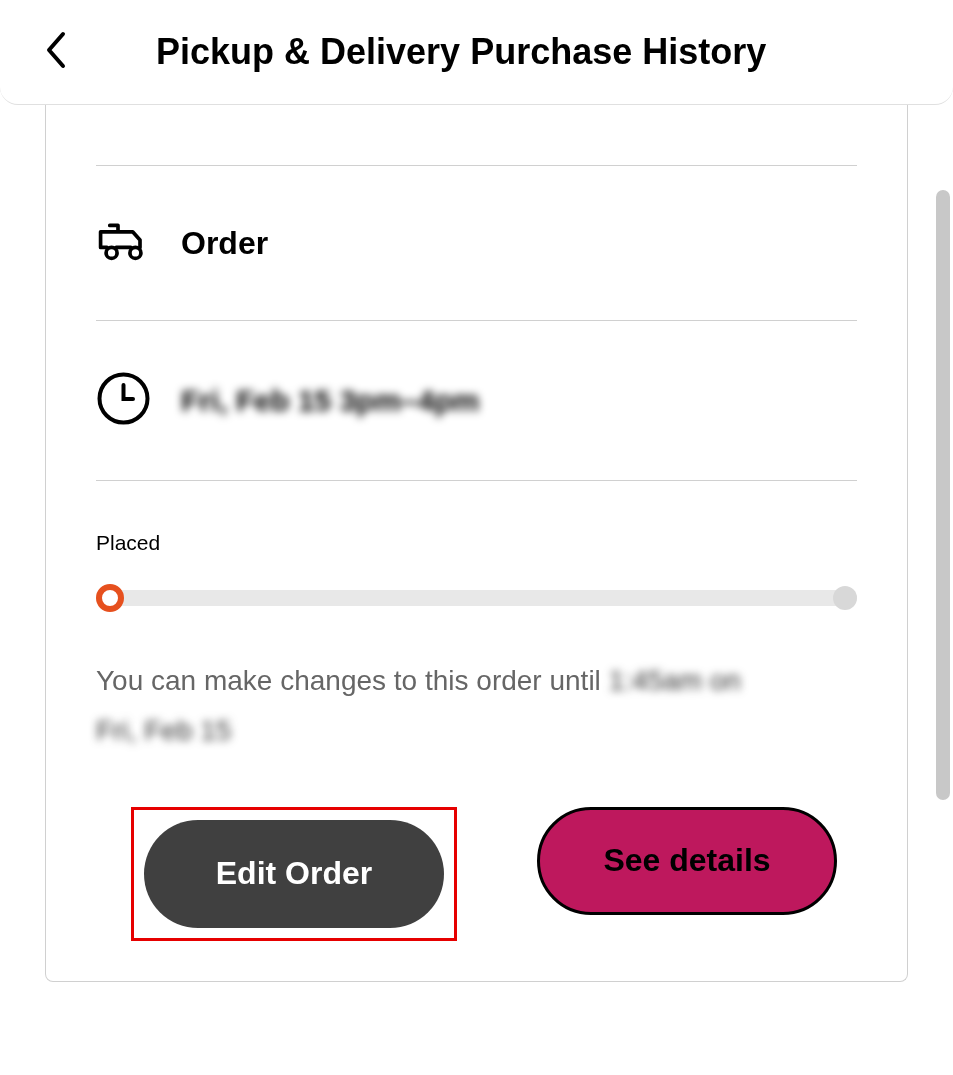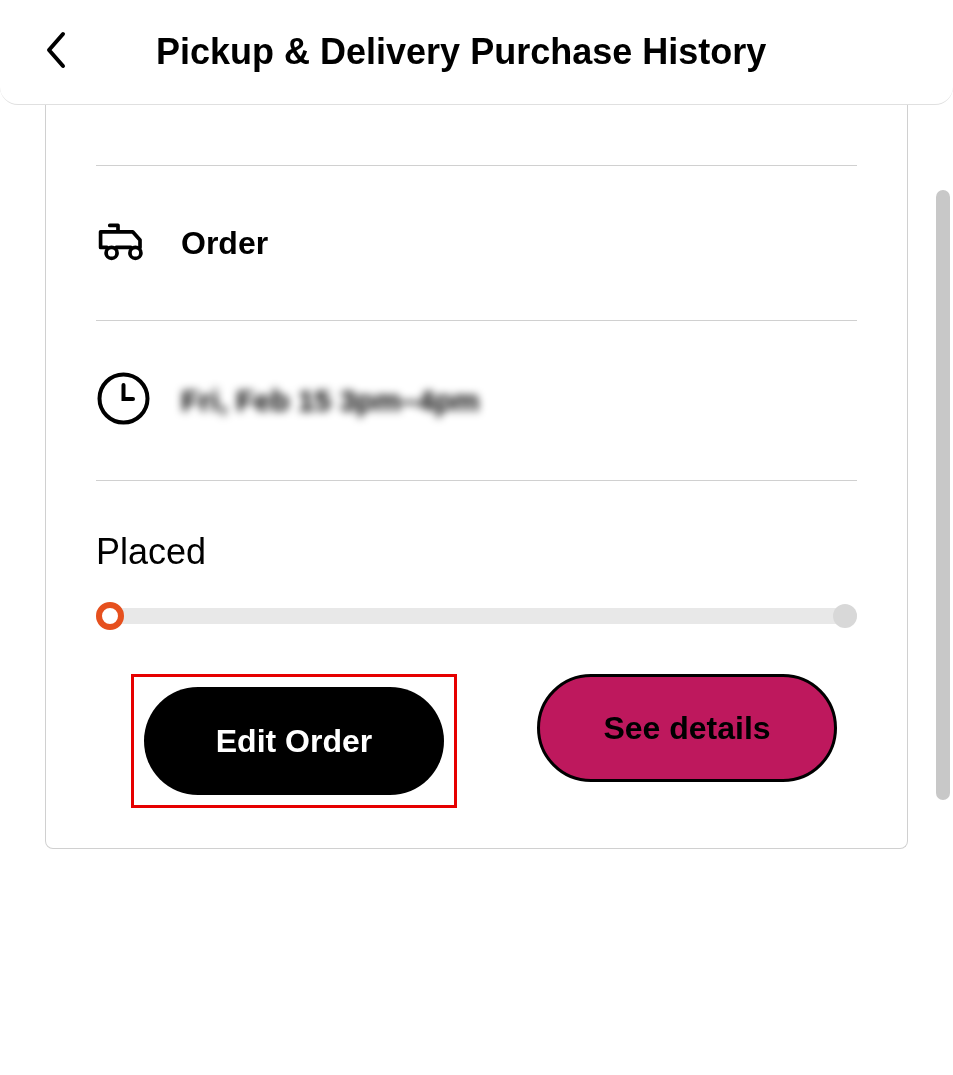--- a/index.html
+++ b/index.html
@@ -68,21 +68,21 @@
     .time-text {
       font-size: 30px;
       font-weight: 700;
       color: #000;
       filter: blur(4px);
     }
     .status-section {
       padding-top: 50px;
     }
     .status-label {
-      font-size: 36px;
+      font-size: 21px;
       font-weight: 500;
       color: #000;
       margin-bottom: 35px;
     }
     .progress-bar {
       position: relative;
       height: 16px;
       background: #e8e8e8;
       border-radius: 10px;
       margin-bottom: 50px;
@@ -133,21 +133,21 @@
       justify-content: center;
       height: 108px;
       border-radius: 60px;
       font-size: 32px;
       font-weight: 600;
       cursor: pointer;
       padding: 0 55px;
       min-width: 300px;
     }
     .btn-primary {
-      background: #000000;
+      background: #404040;
       color: #ffffff;
       border: none;
     }
     .btn-secondary {
       background: #be185d;
       color: #000;
       border: 3px solid #000;
     }
     .scrollbar-track {
       position: absolute;
@@ -198,20 +198,25 @@
   </div>
 
   <div class="divider"></div>
 
   <div class="status-section">
     <div class="status-label">Placed</div>
     <div class="progress-bar">
       <div class="progress-start"></div>
       <div class="progress-end"></div>
     </div>
+    <div class="info-text">
+      <span>You can make changes to this order until </span>
+      <span class="info-redacted">1:45am on</span><br>
+      <span class="info-redacted">Fri, Feb 15</span>
+    </div>
 
     <div class="button-row">
       <div class="edit-button-highlight">
         <button class="btn btn-primary">Edit Order</button>
       </div>
       <button class="btn btn-secondary">See details</button>
     </div>
   </div>
 </div>
 

